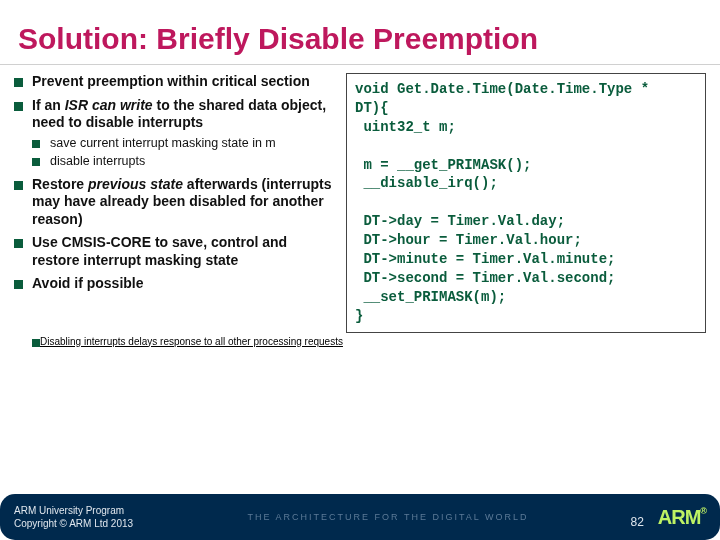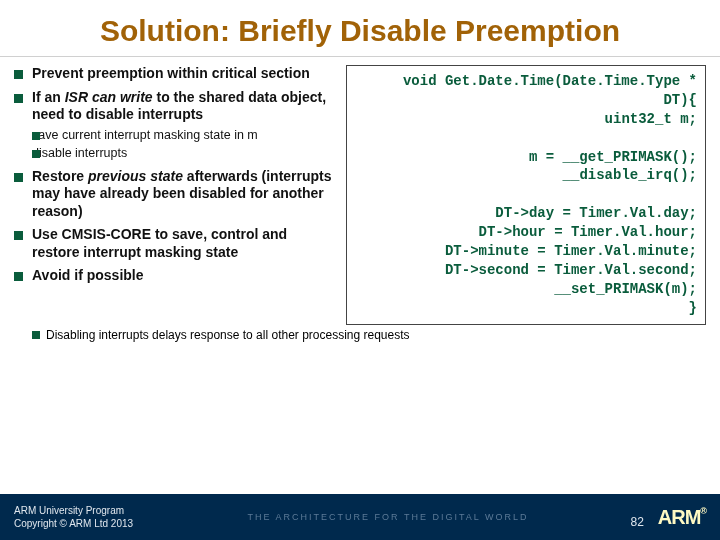--- a/index.html
+++ b/index.html
@@ -12,36 +12,34 @@
     overflow: hidden;
   }
   .slide {
     width: 100%;
     height: 100%;
     position: relative;
   }
   .title {
     font-size: 30px;
     font-weight: bold;
-    color: #a16207;
-    padding: 14px 18px 8px 18px;
+    color: #be185d;
+    padding: 22px 18px 8px 18px;
     border-bottom: 1px solid #d0d0d0;
-    text-align: center;
   }
   .content {
     display: flex;
     padding: 8px 14px 0 14px;
     gap: 12px;
   }
   .left {
     flex: 0 0 320px;
   }
   .right {
     flex: 1;
-    text-align: right;
   }
   ul.outer {
     list-style: none;
     padding-left: 0;
   }
   ul.outer > li {
     position: relative;
     padding-left: 18px;
     margin-bottom: 6px;
     font-size: 14px;
@@ -58,20 +56,21 @@
     height: 9px;
     background: #0a5c3c;
   }
   ul.inner {
     list-style: none;
     padding-left: 0;
     margin-top: 4px;
   }
   ul.inner > li {
     position: relative;
+    padding-left: 18px;
     margin-bottom: 3px;
     font-size: 12.5px;
     font-weight: normal;
     line-height: 1.25;
   }
   ul.inner > li::before {
     content: "";
     position: absolute;
     left: 0;
     top: 4px;
@@ -93,24 +92,25 @@
   }
   .subnotes {
     padding: 2px 18px 0 32px;
   }
   ul.sub {
     list-style: none;
     padding-left: 0;
   }
   ul.sub > li {
     position: relative;
-    padding-left: 14px;
-    font-size: 12px;
+    padding-left: 8px;
+    font-size: 10px;
     font-weight: normal;
     line-height: 1.35;
+    text-decoration: underline;
   }
   ul.sub > li::before {
     content: "";
     position: absolute;
     left: 0;
     top: 4px;
     width: 8px;
     height: 8px;
     background: #0a5c3c;
   }
@@ -119,20 +119,21 @@
     left: 0;
     bottom: 0;
     width: 100%;
     height: 46px;
     background: #00294d;
     color: #dfe6ed;
     display: flex;
     align-items: center;
     padding: 0 14px;
     font-size: 10px;
+    border-radius: 15px;
   }
   .footer-left {
     line-height: 1.3;
   }
   .footer-center {
     position: absolute;
     left: 50%;
     transform: translateX(-50%);
     font-size: 9px;
     letter-spacing: 2px;
@@ -144,21 +145,21 @@
     right: 14px;
     display: flex;
     align-items: flex-end;
     gap: 14px;
     font-size: 12px;
   }
   .arm-logo {
     font-family: Arial, sans-serif;
     font-weight: bold;
     font-size: 20px;
-    color: #fef9c3;
+    color: #bef264;
     letter-spacing: -1px;
   }
   .arm-logo sup { font-size: 9px; vertical-align: top; }
 </style>
 </head>
 <body>
 
 <div class="slide">
 
   <div class="title">Solution: Briefly Disable Preemption</div>

